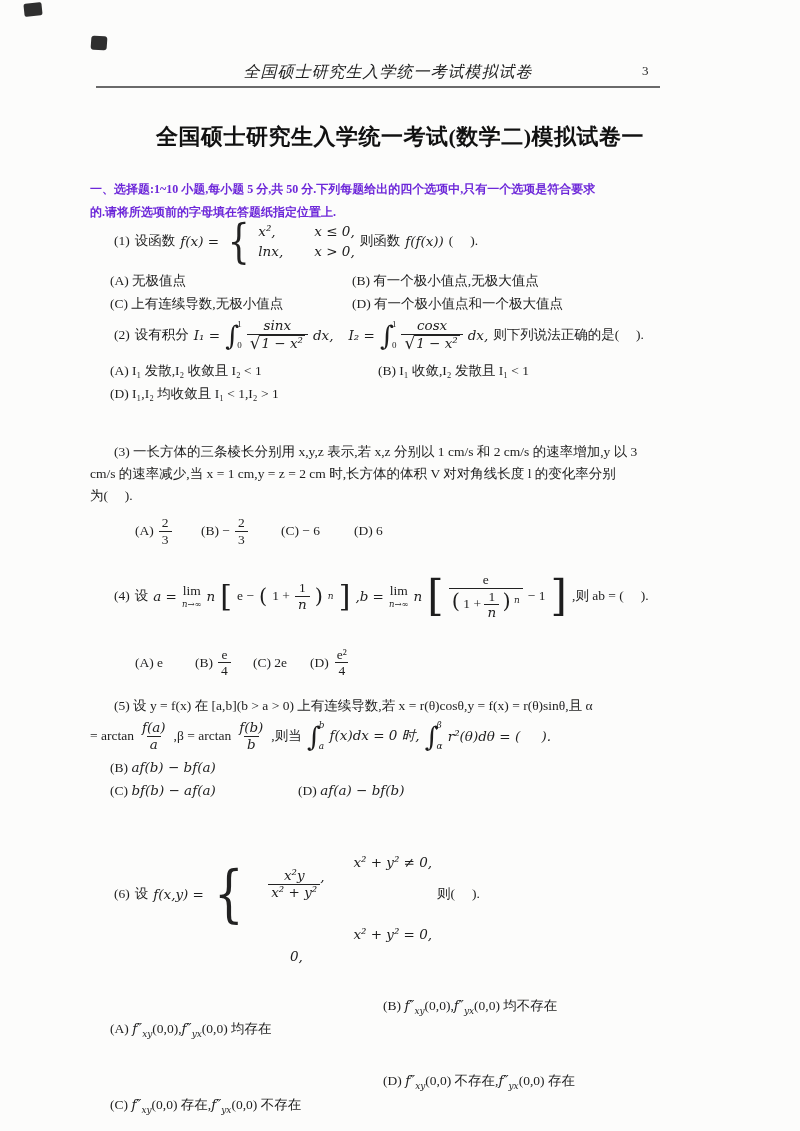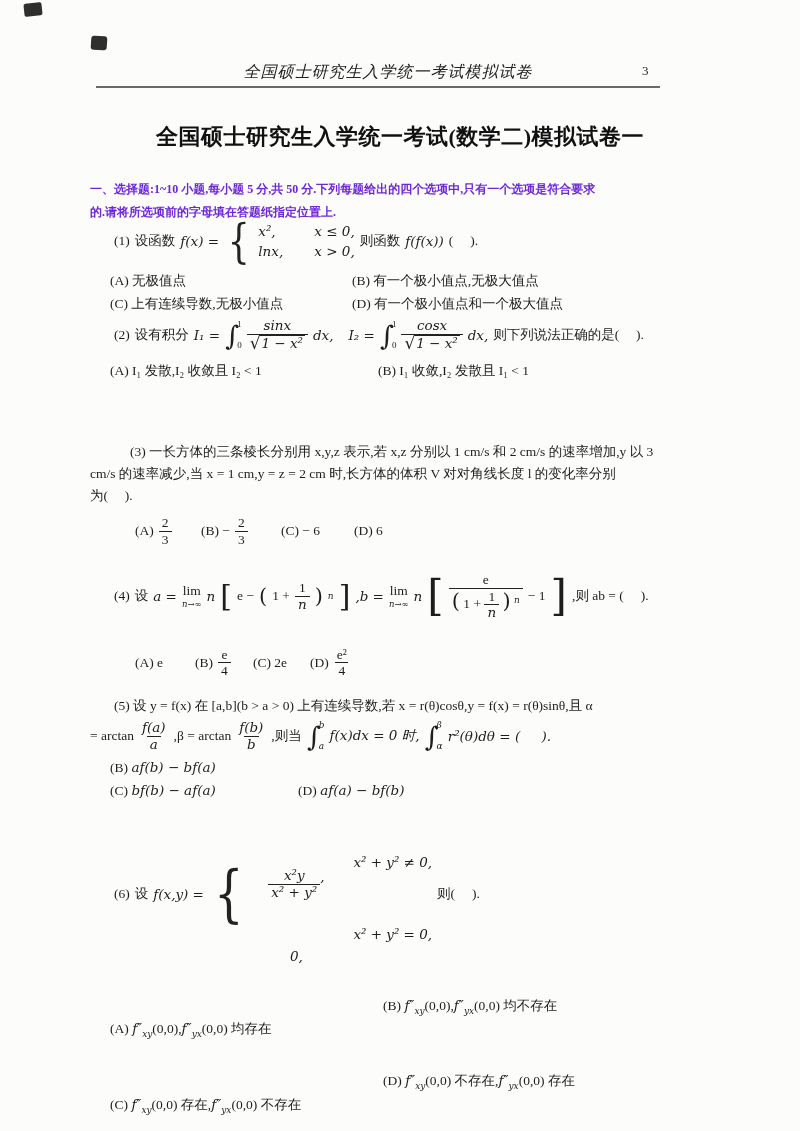--- a/index.html
+++ b/index.html
@@ -151,25 +151,26 @@
             </span></span>
         </span>
       <span class="m">dx,</span>
       <span>则下列说法正确的是(&nbsp;&nbsp;&nbsp;&nbsp;&nbsp;).</span>
     </div>
     <div class="orow" style="margin-top:7px">
       <span class="ol2">(A) I₁ 发散,I₂ 收敛且 I₂ &lt; 1</span>
       <span class="or">(B) I₁ 收敛,I₂ 发散且 I₁ &lt; 1</span>
     </div>
     <div class="orow">
+      <span class="or">(D) I₁,I₂ 均收敛且 I₁ &lt; 1,I₂ &gt; 1</span>
     </div>
   </div>
 
   <div class="q" style="top:441px;line-height:22px">
-    <div class="indent" style="margin-left:40px">(3) 一长方体的三条棱长分别用 x,y,z 表示,若 x,z 分别以 1 cm/s 和 2 cm/s 的速率增加,y 以 3</div>
+    <div class="indent" style="margin-left:24px">(3) 一长方体的三条棱长分别用 x,y,z 表示,若 x,z 分别以 1 cm/s 和 2 cm/s 的速率增加,y 以 3</div>
     <div>cm/s 的速率减少,当 x = 1 cm,y = z = 2 cm 时,长方体的体积 V 对对角线长度 l 的变化率分别</div>
     <div>为(&nbsp;&nbsp;&nbsp;&nbsp;&nbsp;).</div>
     <div class="q3row">
       <span class="cell" style="width:66px">
           <span>(A)</span>
           <span class="fr">
             <span class="nu">2</span>
             <span class="de">3</span>
           </span>
         </span>

